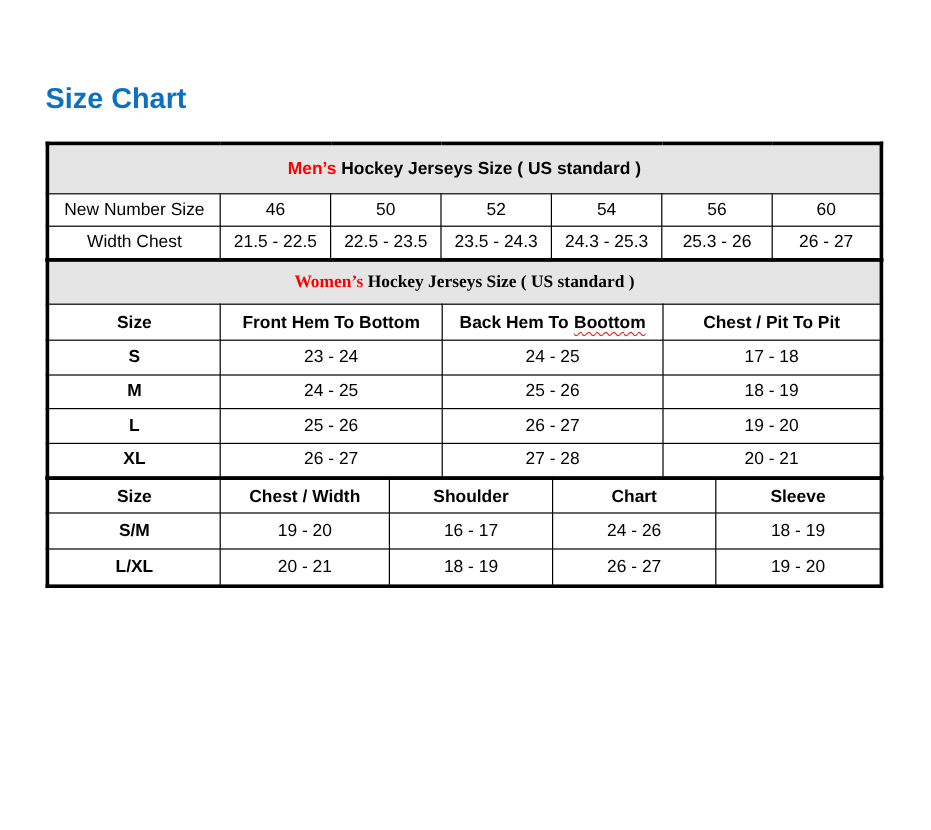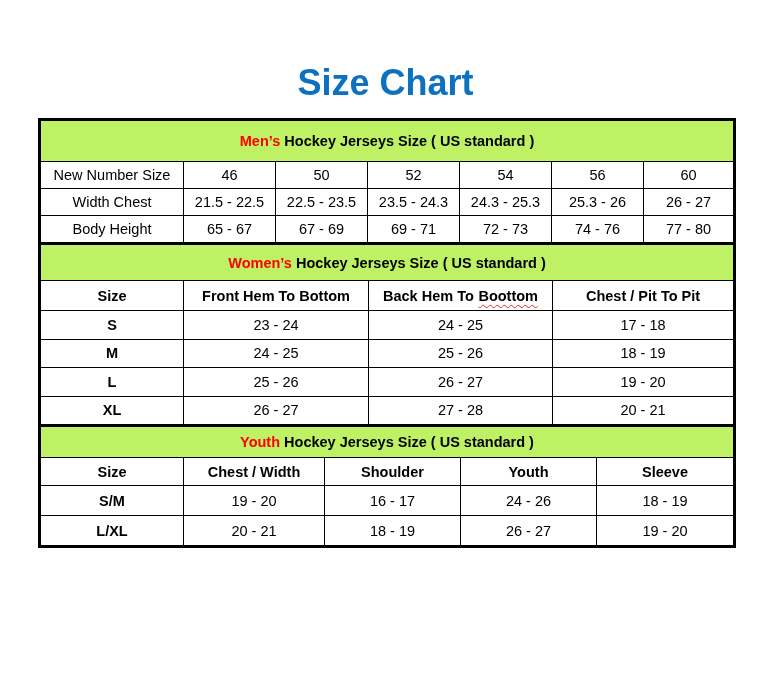--- a/index.html
+++ b/index.html
@@ -10,23 +10,23 @@
   body {
     width: 776px;
     height: 692px;
     font-family: "Liberation Sans", sans-serif;
     color: #000000;
     overflow: hidden;
   }
   .page-title {
     margin: 66px 0 18px 38px;
     width: 695px;
-    text-align: center;
+    text-align: left;
     color: #0C71C0;
-    font-size: 36px;
+    font-size: 24px;
     line-height: 34px;
     font-weight: bold;
     letter-spacing: 0px;
   }
   .chart-wrap {
     width: 695px;
     margin-left: 38px;
   }
   table.sizes {
     width: 695px;
@@ -40,36 +40,36 @@
   table.sizes td {
     border: 1.5px solid #000000;
     text-align: center;
     vertical-align: middle;
     font-size: 14.5px;
     padding: 0 2px;
     overflow: hidden;
     white-space: nowrap;
   }
   td.band {
-    background: #bef264;
+    background: #e5e5e5;
     font-weight: bold;
     font-size: 16px;
     height: 40px;
     border: 2.5px solid #000000;
   }
   .accent { color: #FF0000; }
   td.hd { font-weight: bold; }
   .t-m tr.r td { height: 26px; }
   .t-m tr.hrow td { height: 26px; }
   .t-w tr.hrow td { height: 29px; }
   .t-w tr.r td { height: 27.5px; }
   .t-w td.lbl, .t-y td.lbl { font-weight: bold; }
   .t-y tr.hrow td { height: 27px; }
   .t-y tr.r td { height: 29px; }
-  .t-w td.band { height: 35px; }
+  .t-w td.band { height: 35px; font-family: Liberation Serif, serif; }
   .t-y td.band { height: 30px; }
   .misspell {
     margin-left: 0.32em;
     text-decoration: underline;
     text-decoration-style: wavy;
     text-decoration-color: #D93025;
     text-decoration-thickness: 1px;
     text-underline-offset: 3px;
     text-align: right;
   }
@@ -105,29 +105,20 @@
       <td>60</td>
     </tr>
     <tr class="r">
       <td class="lbl">Width Chest</td>
       <td>21.5 - 22.5</td>
       <td>22.5 - 23.5</td>
       <td>23.5 - 24.3</td>
       <td>24.3 - 25.3</td>
       <td>25.3 - 26</td>
       <td>26 - 27</td>
-    </tr>
-    <tr class="r">
-      <td class="lbl">Body Height</td>
-      <td>65 - 67</td>
-      <td>67 - 69</td>
-      <td>69 - 71</td>
-      <td>72 - 73</td>
-      <td>74 - 76</td>
-      <td>77 - 80</td>
     </tr>
   </tbody>
     </table>
 
   <table class="sizes t-w">
     <colgroup>
       <col style="width:144px">
         <col style="width:185px">
         <col style="width:184px">
         <col style="width:182px">
@@ -171,28 +162,25 @@
 
   <table class="sizes t-y">
     <colgroup>
       <col style="width:144px">
         <col style="width:141px">
         <col style="width:136px">
         <col style="width:136px">
         <col style="width:138px">
     </colgroup>
     <tbody>
-        <tr>
-      <td class="band" colspan="5"><span class="accent">Youth</span><span> Hockey Jerseys Size ( US standard )</span></td>
-    </tr>
     <tr class="hrow">
       <td class="hd">Size</td>
       <td class="hd">Chest / Width</td>
       <td class="hd">Shoulder</td>
-      <td class="hd">Youth</td>
+      <td class="hd">Chart</td>
       <td class="hd">Sleeve</td>
     </tr>
     <tr class="r">
       <td class="lbl">S/M</td>
       <td>19 - 20</td>
       <td>16 - 17</td>
       <td>24 - 26</td>
       <td>18 - 19</td>
     </tr>
     <tr class="r">

